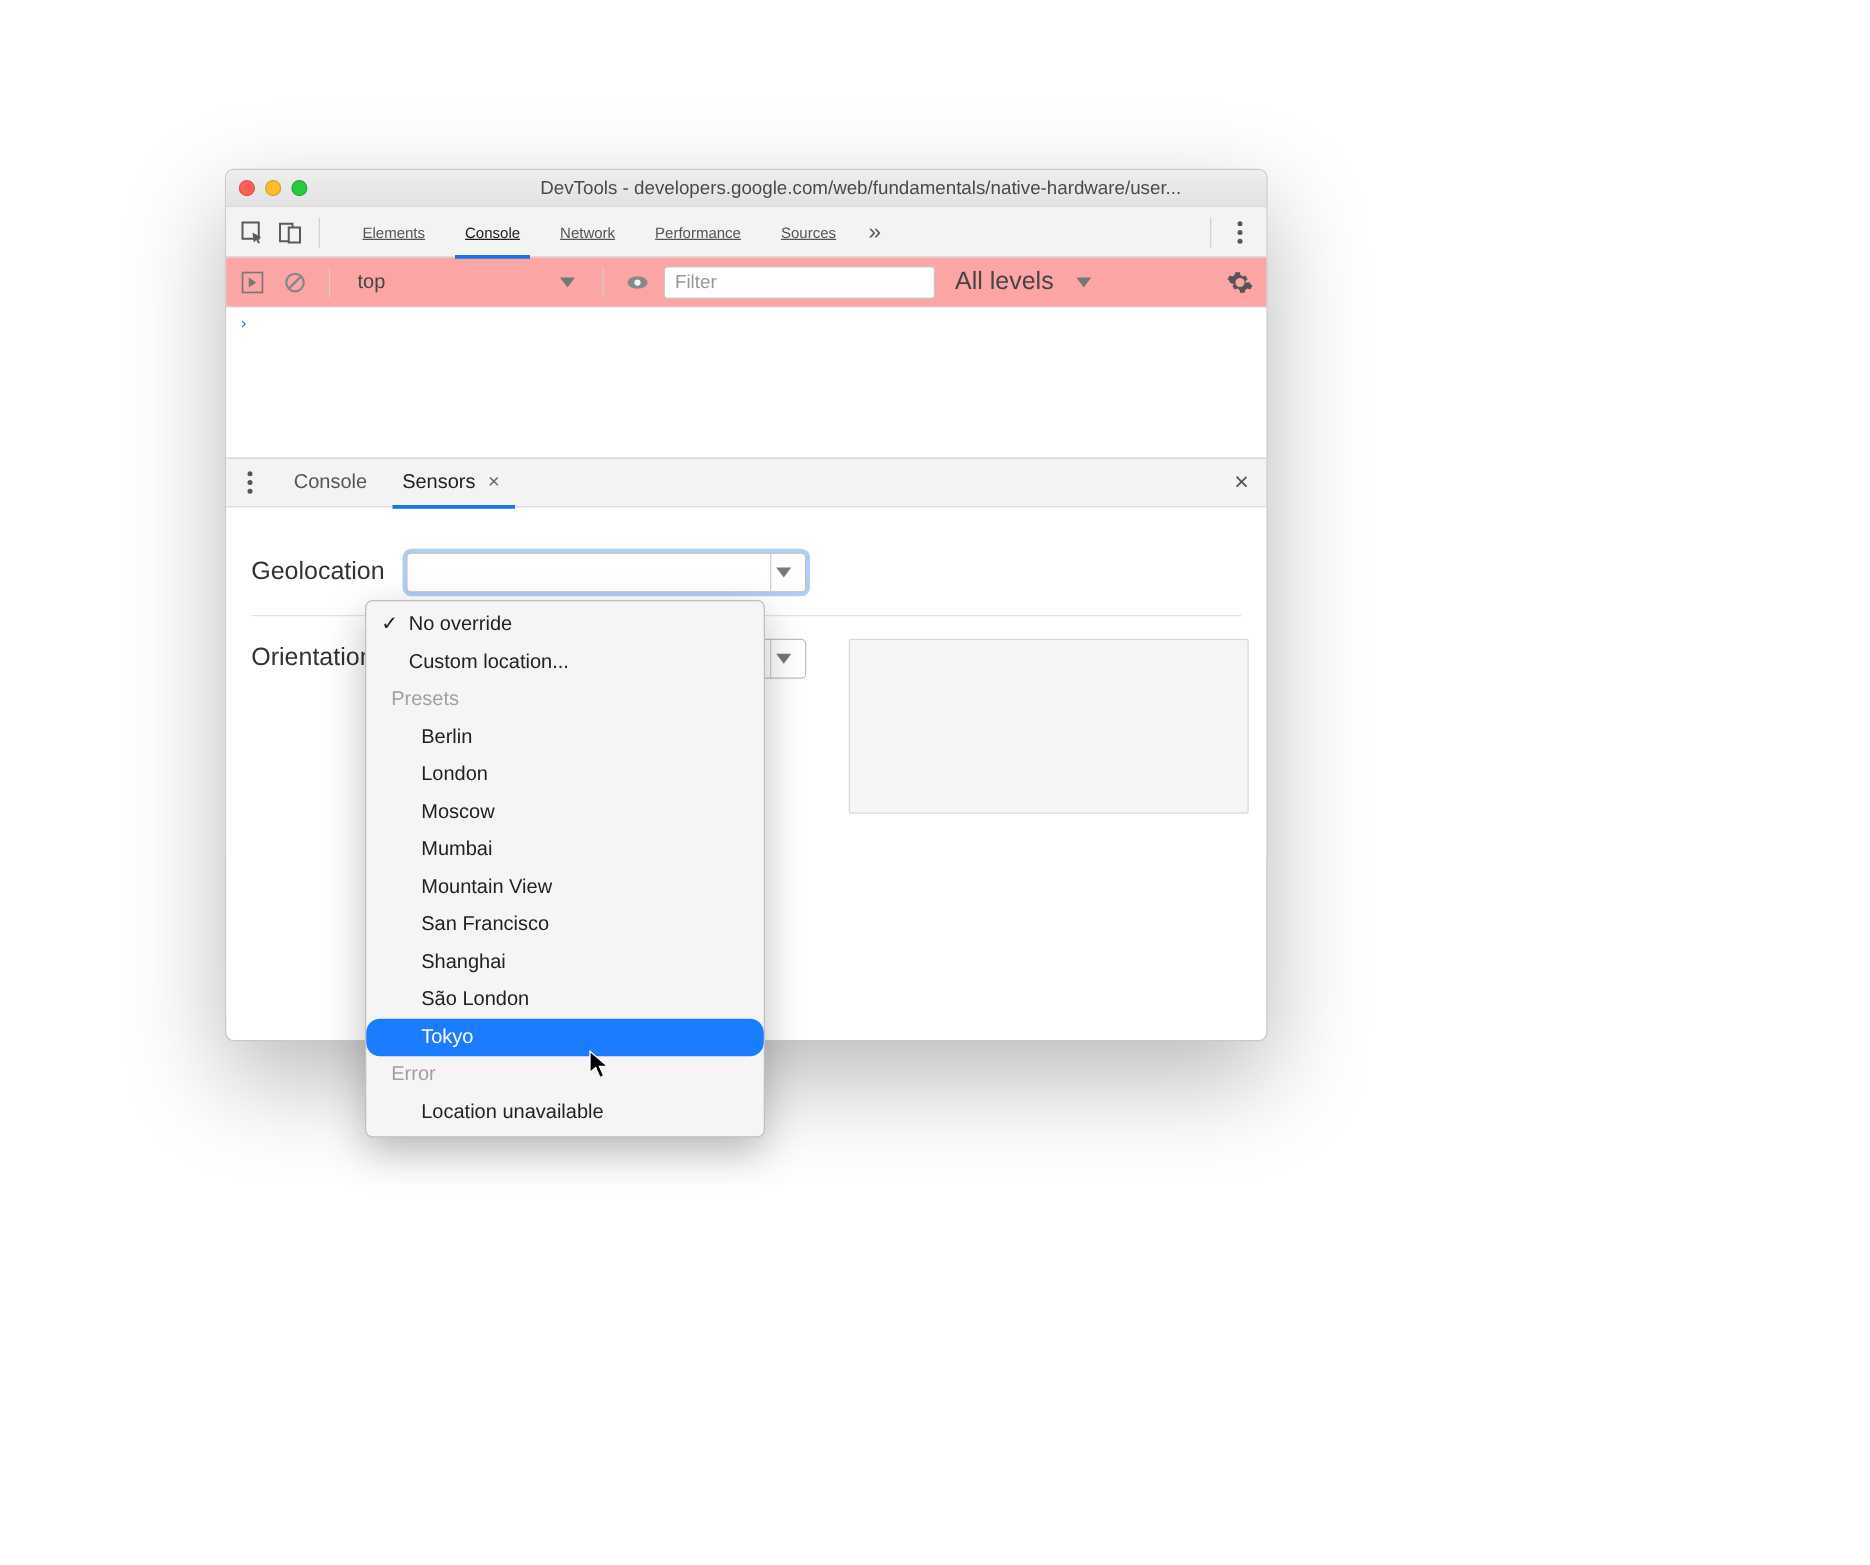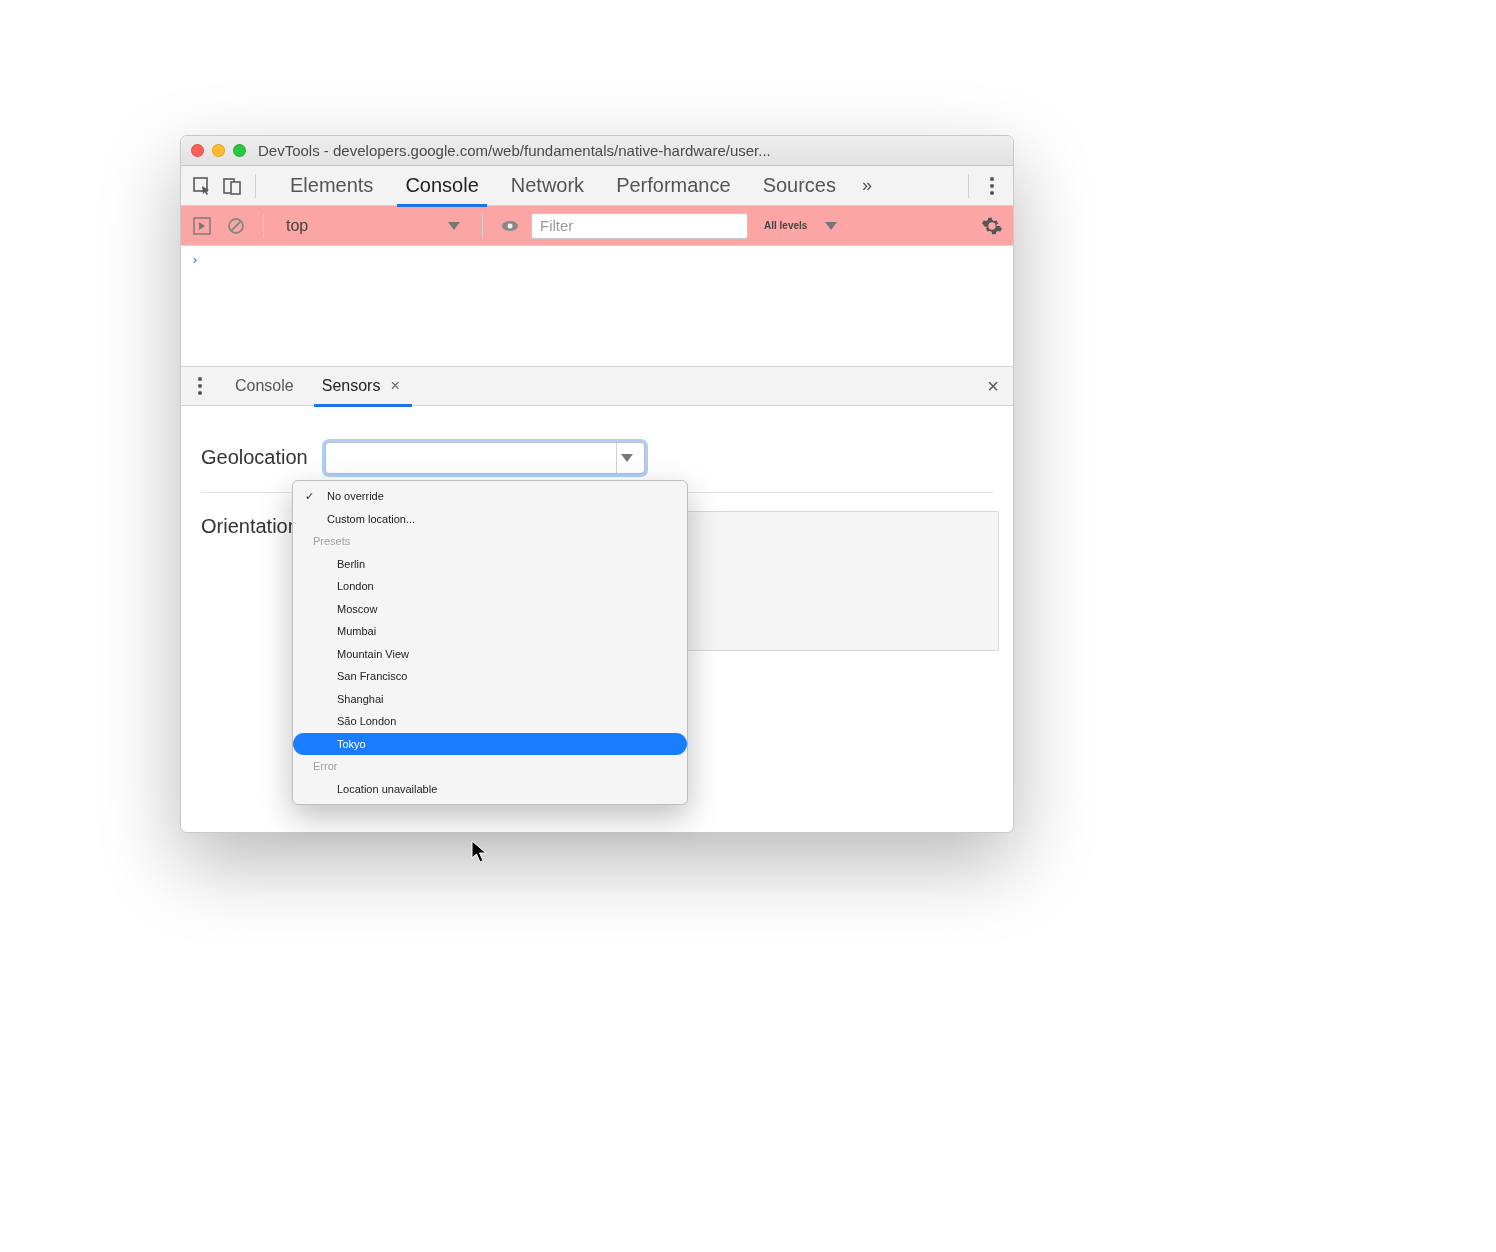--- a/index.html
+++ b/index.html
@@ -32,21 +32,21 @@
     align-items: center;
     padding: 0 10px;
   }
   .traffic-lights { display: flex; gap: 8px; margin-right: 12px; }
   .tl { width: 13px; height: 13px; border-radius: 50%; border: 1px solid rgba(0,0,0,0.15); }
   .tl.red { background: #ff5f57; }
   .tl.yellow { background: #febc2e; }
   .tl.green { background: #28c840; }
   .titlebar-title {
     flex: 1;
-    text-align: left;
+    text-align: right;
     font-size: 15px;
     color: #4a4a4a;
     white-space: nowrap;
     overflow: hidden;
     text-overflow: ellipsis;
     padding-right: 58px;
   }
   
   .tabs-row {
     height: 40px;
@@ -63,24 +63,25 @@
     color: #5a5a5a;
     cursor: pointer;
     border-radius: 3px;
   }
   .tabs { display: flex; align-items: center; gap: 0; margin-left: 8px; flex: 1; }
   .tab {
     padding: 0 16px;
     height: 40px;
     display: flex;
     align-items: center;
-    font-size: 20px;
+    font-size: 12px;
     color: #555;
     cursor: pointer;
     position: relative;
+    text-decoration: underline;
   }
   .tab.active {
     color: #222;
   }
   .tab.active::after {
     content: "";
     position: absolute;
     left: 8px; right: 8px; bottom: -1px;
     height: 3px;
     background: #1a73e8;
@@ -114,21 +115,21 @@
     flex: 0 0 190px;
     height: 26px;
     border:1px solid #c8c8c8;
     background:#fff;
     border-radius:3px;
     padding:0 8px;
     font-size:15px;
     color:#333;
   }
   .filter-input::placeholder { color:#999; }
-  .levels-select { display:flex; align-items:center; gap:18px; font-size:10px; color:#444; cursor:pointer; margin-left:8px;font-weight:bold; }
+  .levels-select { display:flex; align-items:center; gap:18px; font-size:20px; color:#444; cursor:pointer; margin-left:8px; }
   .spacer { flex:1; }
   .gear { width:22px; height:22px; }
   
   .console-body {
     height: 120px;
     background:#fff;
     padding:6px 10px;
     font-family: Menlo, Consolas, monospace;
     font-size:13px;
     color:#1a73e8;
@@ -201,28 +202,28 @@
     border-radius:2px;
     background:#f5f5f5;
     height:140px;
     margin-left:20px;
   }
   
   .dropdown {
     position:absolute;
     left:292px;
     top:480px;
-    width:396px;
+    width:320px;
     background:#f5f5f5;
     border:1px solid #bfbfbf;
     border-radius:6px;
     box-shadow: 0 12px 32px rgba(0,0,0,0.25);
     padding:4px 0;
     z-index:10;
-    font-size:11px;
+    font-size:16px;
   }
   .dd-item {
     padding:3px 10px 3px 34px;
     color:#222;
     cursor:pointer;
     position:relative;
     line-height:1.5;
   }
   .dd-item.subitem { padding-left:44px; }
   .dd-item.highlight {

